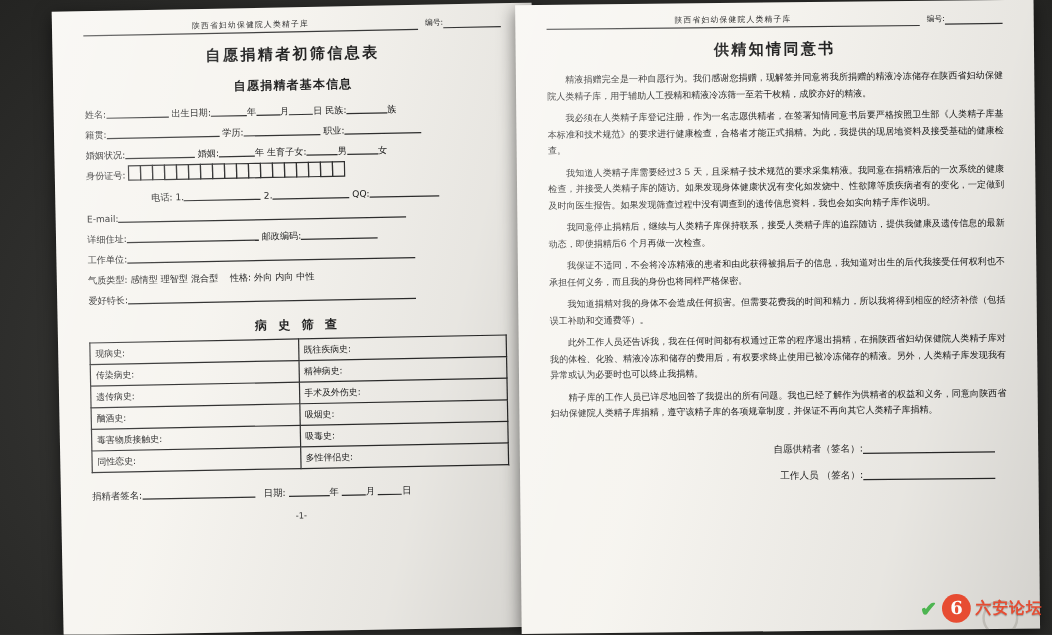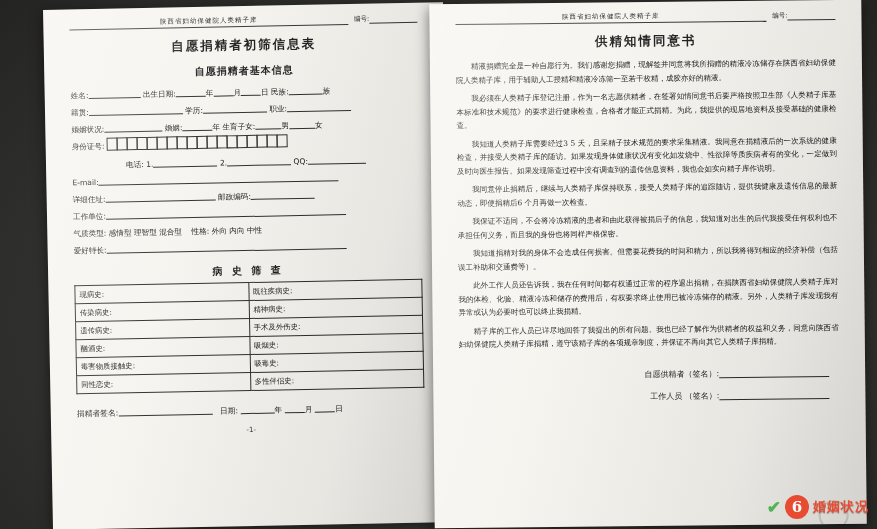--- a/index.html
+++ b/index.html
@@ -243,15 +243,15 @@
       </div>
 
       <div id="stamp"></div>
     </div>
     <div class="sheen"></div>
   </div>
 
   <div id="watermark">
     <div class="wgreen">✔</div>
     <div class="wcircle">6</div>
-    <div class="wtext">婚姻状况</div>
+    <div class="wtext">六安论坛</div>
   </div>
 </div>
 
 </body></html>

